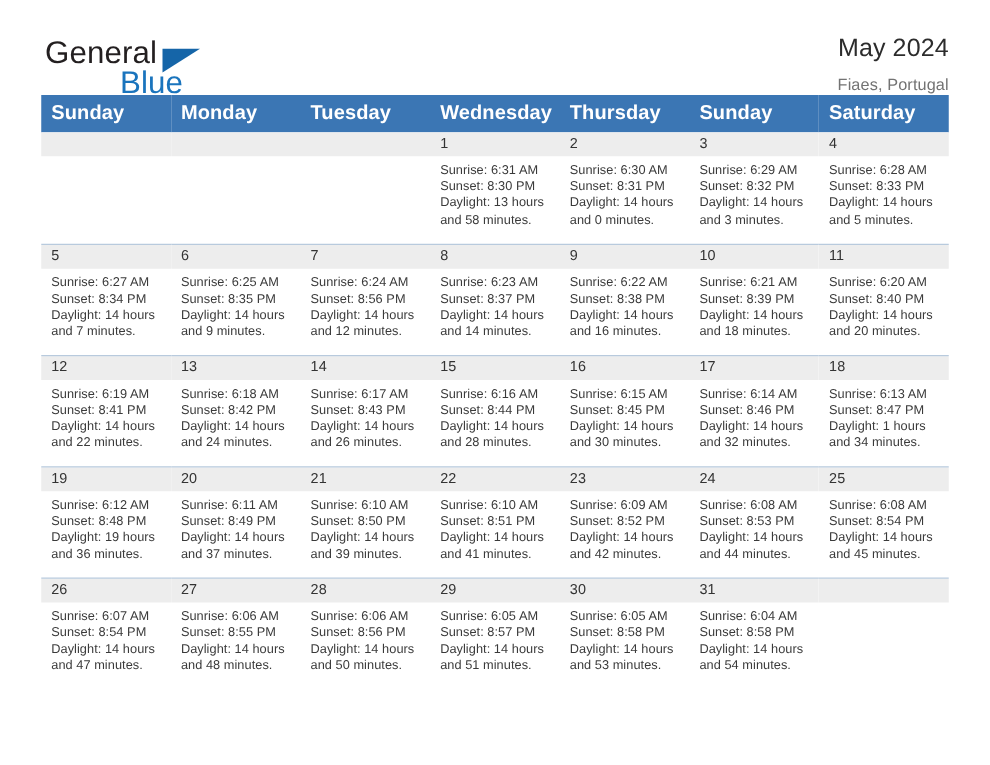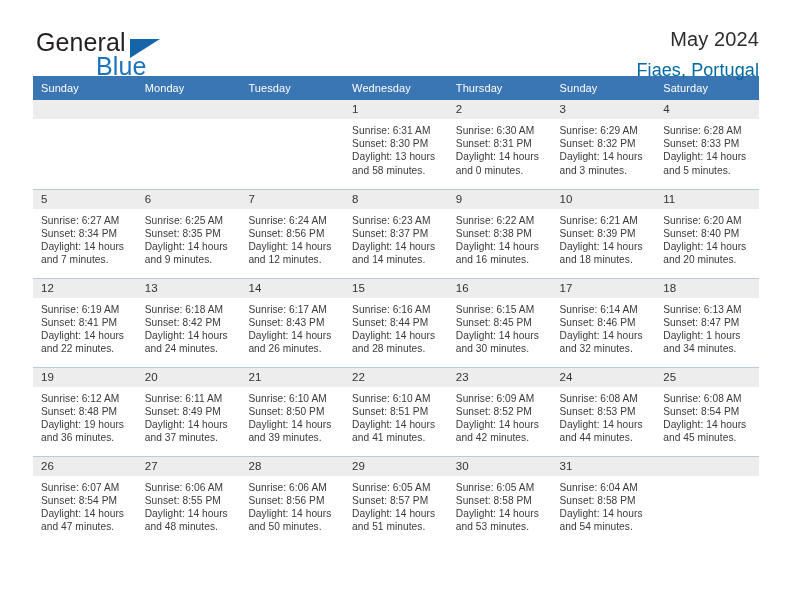--- a/index.html
+++ b/index.html
@@ -69,40 +69,40 @@
   }
   .cal-title {
     font-size: 20px;
     color: #2c2c2c;
     line-height: 1.15;
     font-weight: normal;
     margin: 0;
     letter-spacing: 0.1px;
   }
   .cal-subtitle {
-    font-size: 18px;
-    color: #0369a1;
+    font-size: 13px;
+    color: #737373;
     margin-top: 9px;
     letter-spacing: 0.1px;
   }
 
   
   .cal-wrap {
     padding: 0 33px;
   }
   table.calendar {
     width: 726px;
     border-collapse: collapse;
     table-layout: fixed;
   }
   table.calendar thead th {
     background: #3b76b4;
     color: #ffffff;
-    font-weight: normal;
-    font-size: 11px;
+    font-weight: bold;
+    font-size: 16px;
     text-align: left;
     padding: 6px 0 6px 8px;
     height: 22px;
     letter-spacing: 0.1px;
     border: none;
   }
   table.calendar tbody td {
     vertical-align: top;
     width: 103.71px;
     height: 89px;

